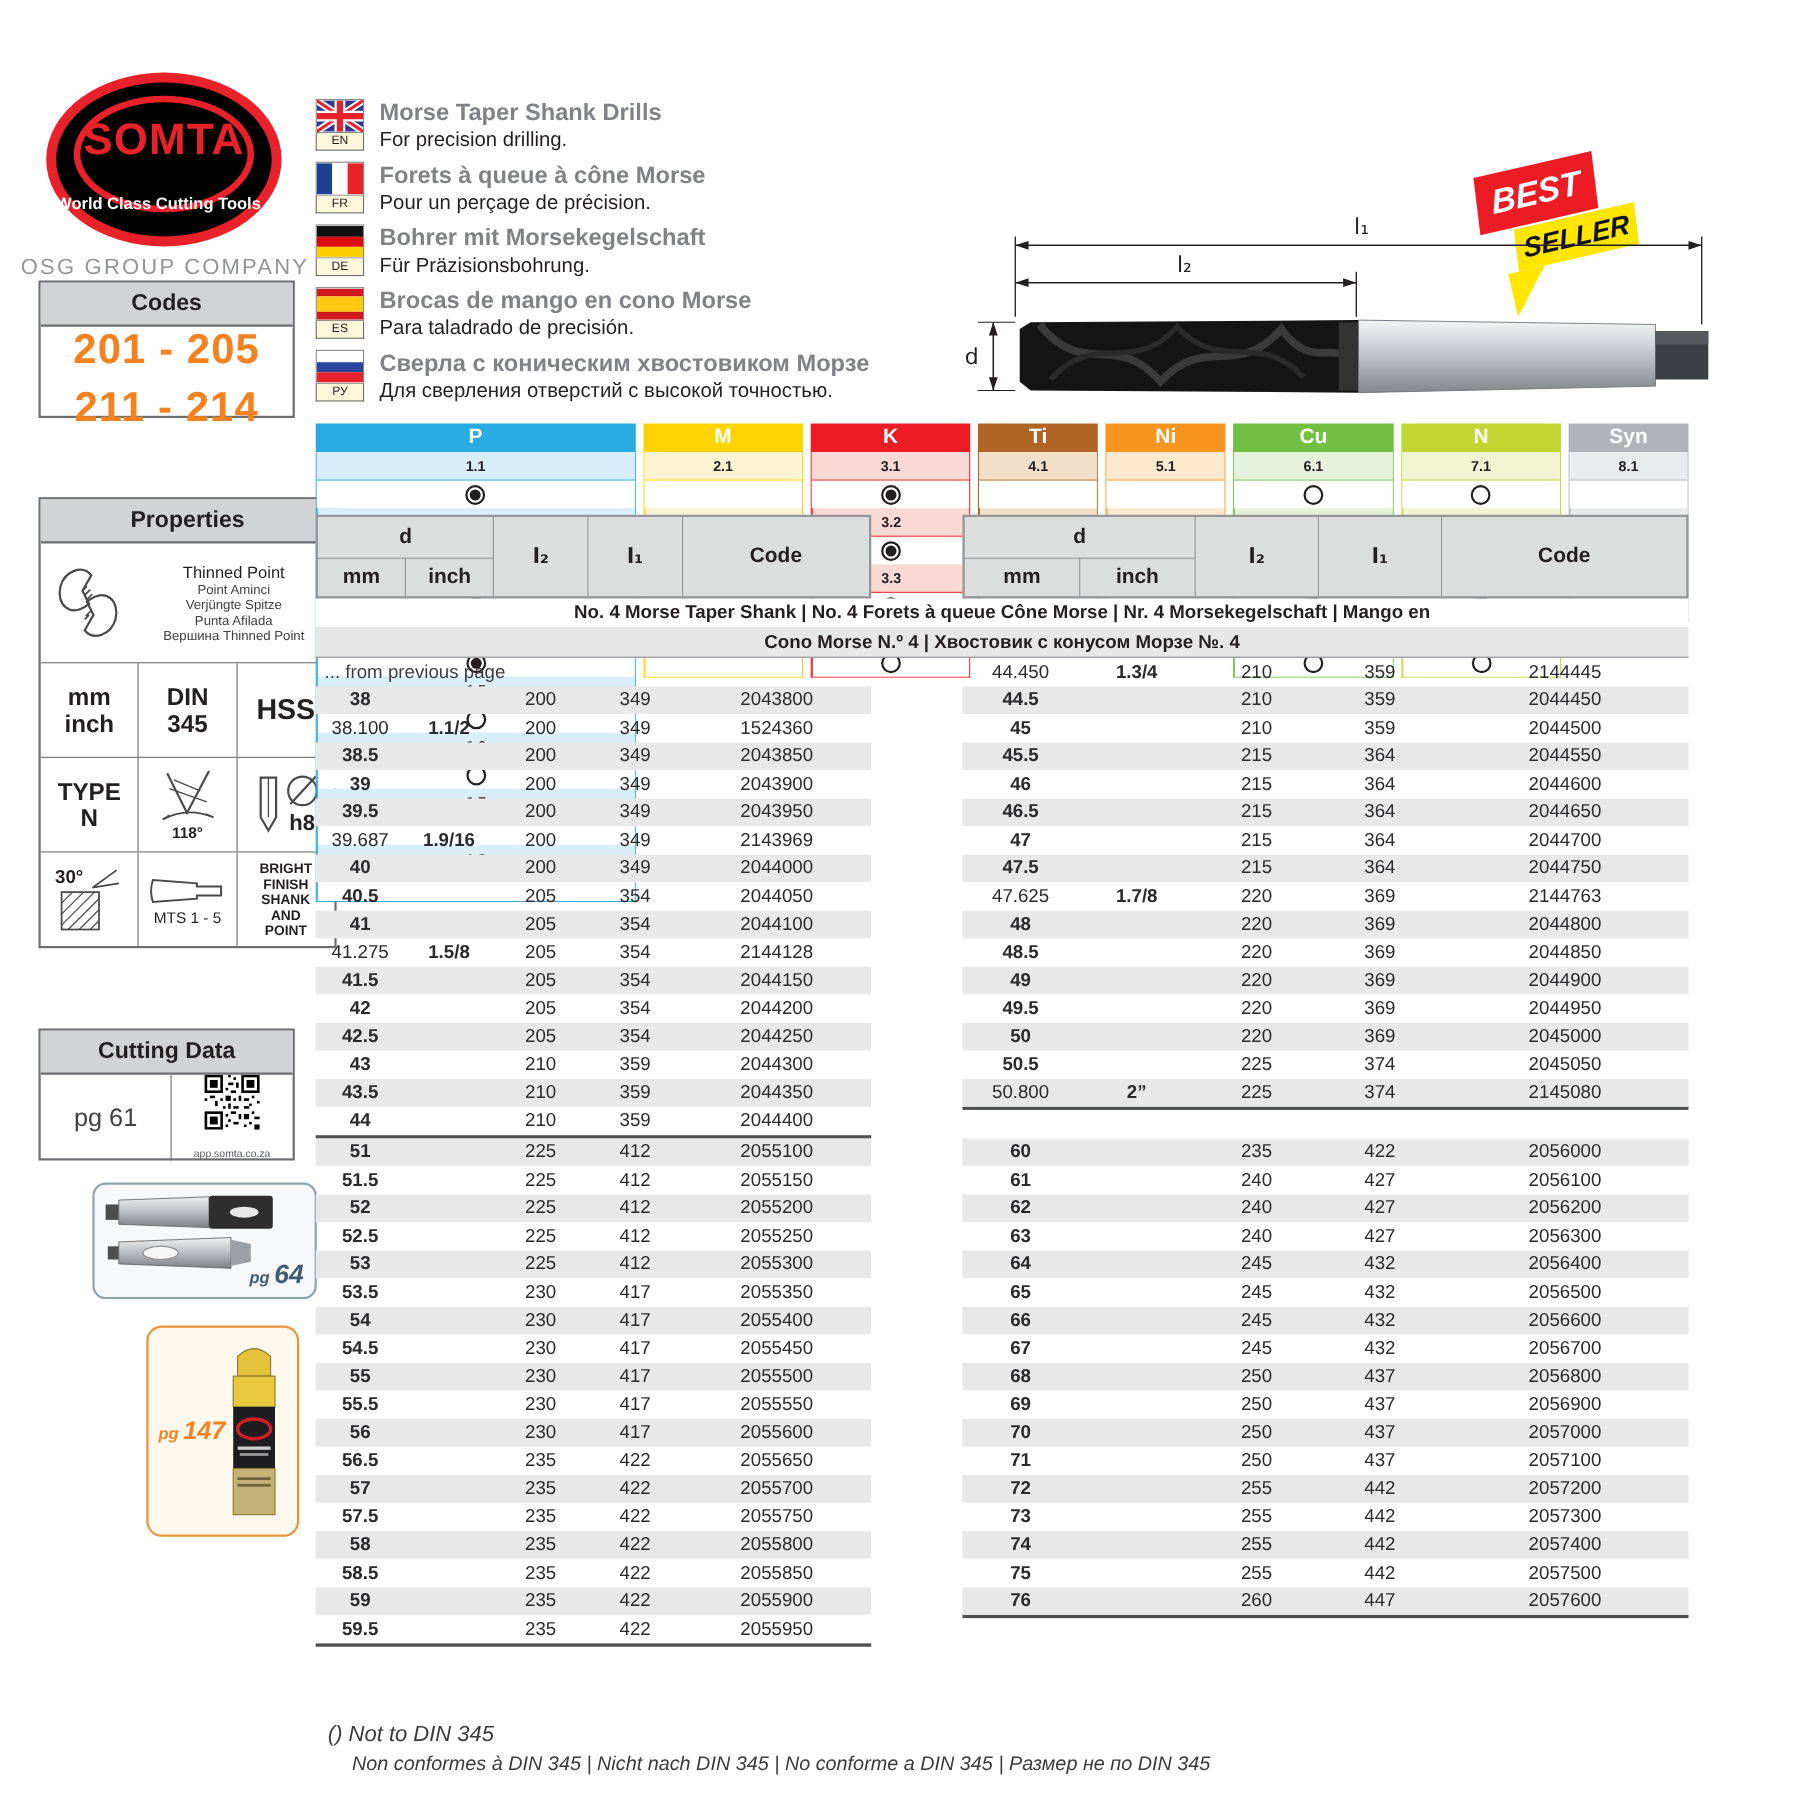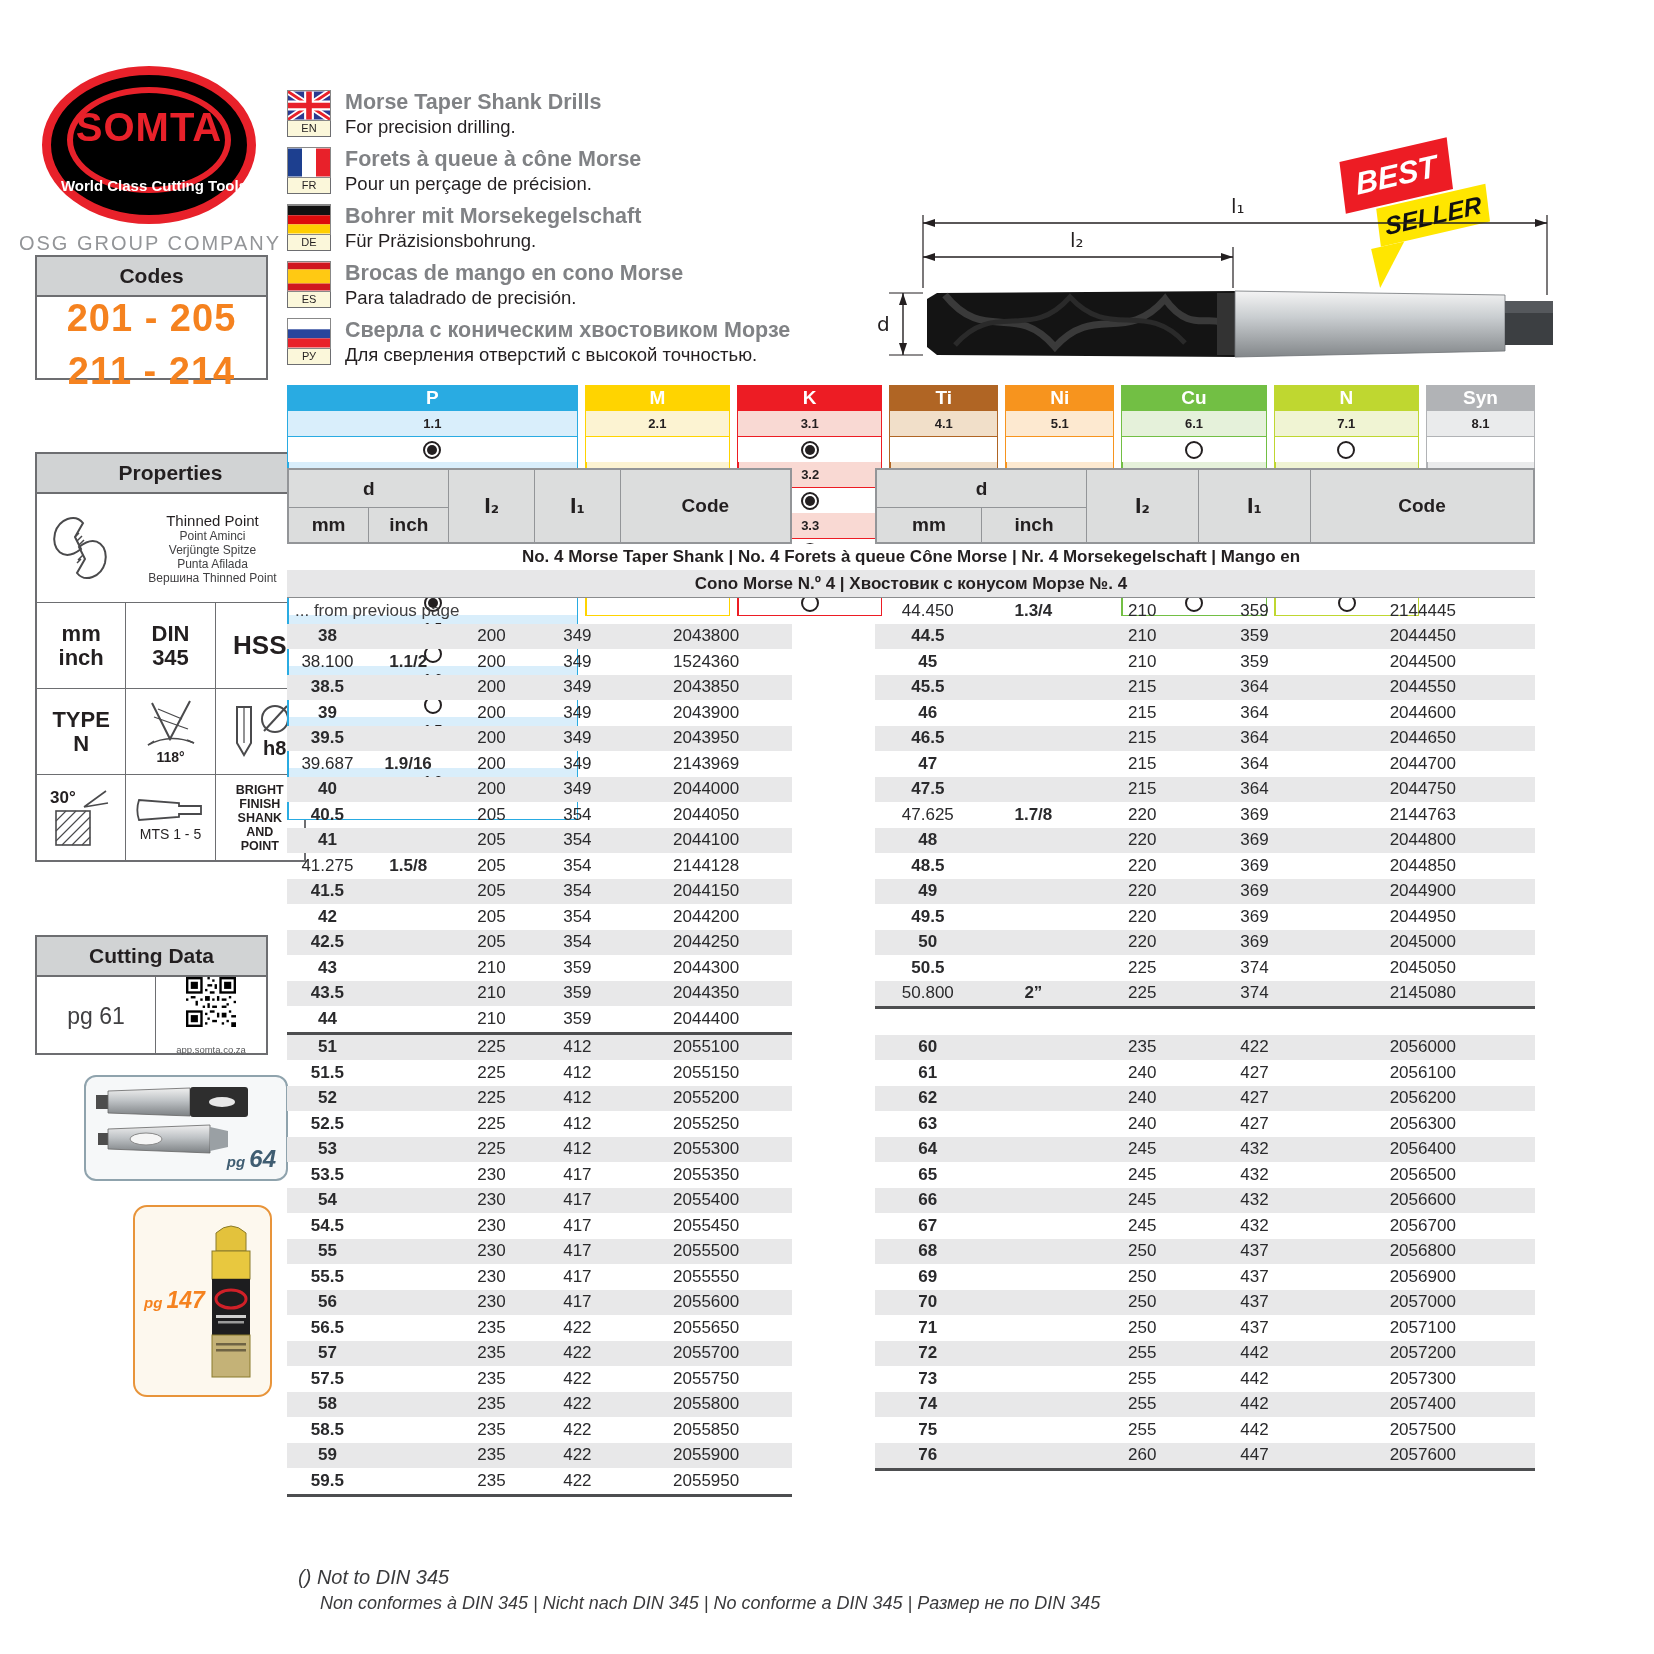--- a/index.html
+++ b/index.html
@@ -7,21 +7,21 @@
         font-family:"Liberation Sans",sans-serif;color:#231f20;}
   .abs{position:absolute;}
 
   
   .logo{left:42px;top:66px;width:214px;height:158px;background:#000;border:9px solid #e8212a;
         border-radius:50%;box-sizing:border-box;}
   .logo-ring{position:absolute;left:16px;right:16px;top:12px;height:94px;border:6px solid #e8212a;
         border-radius:50%;}
   .logo-text{position:absolute;width:100%;top:30px;text-align:center;color:#e8212a;
         font-weight:bold;font-size:40px;letter-spacing:1px;}
-  .logo-tag{position:absolute;width:100%;top:102px;text-align:right;color:#fff;
+  .logo-tag{position:absolute;width:100%;top:102px;text-align:left;color:#fff;
         font-weight:bold;font-size:15px;}
   .osg{left:18px;top:232px;width:264px;text-align:center;color:#939598;font-size:20px;letter-spacing:2px;}
 
   
   .sbox{border:2px solid #6d6e71;box-sizing:border-box;background:#fff;}
   .sbox-head{height:38px;background:#d1d3d4;border-bottom:2px solid #6d6e71;display:flex;
         align-items:center;justify-content:center;font-weight:bold;font-size:21px;}
   .codes-box{left:35px;top:255px;width:233px;height:125px;}
   .codes-body{display:flex;flex-direction:column;justify-content:center;align-items:center;height:83px;}
   .codes-line{color:#f5821f;font-weight:bold;font-size:38px;line-height:41px;letter-spacing:1px;margin-top:12px;}

